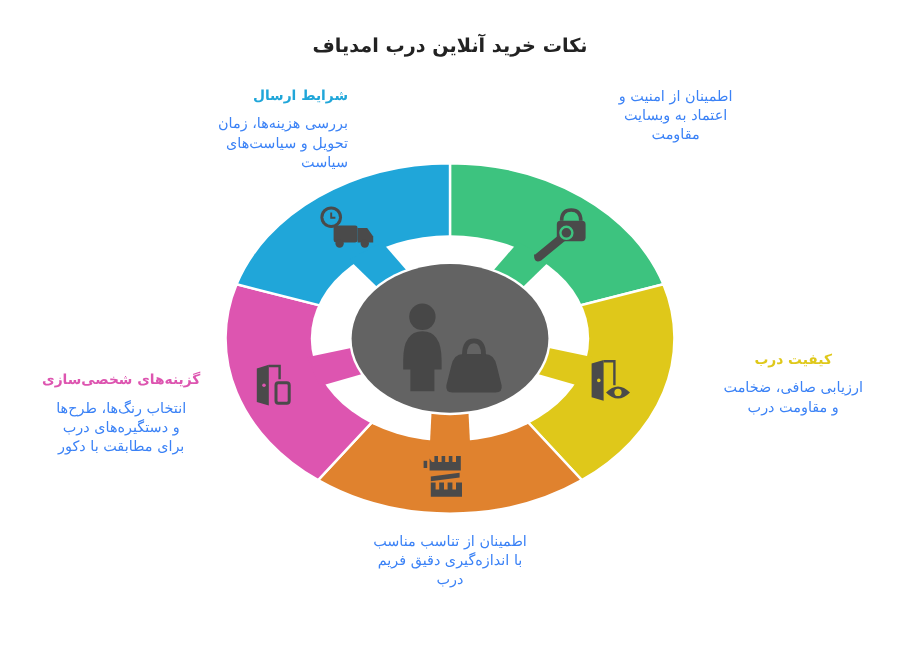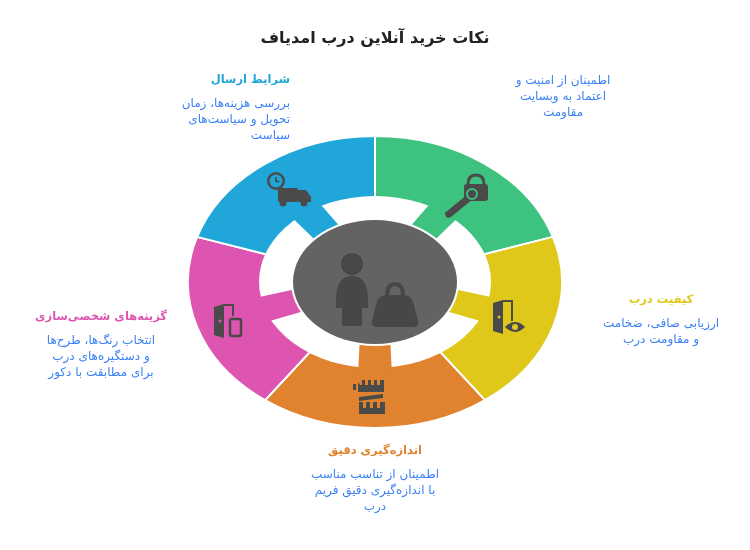--- a/index.html
+++ b/index.html
@@ -45,21 +45,20 @@
 
 <div class="block" style="left:572px; top:292px; width:178px;">
   <div class="head" style="color:#DFC81A;">کیفیت درب</div>
   <div class="body">
     <div>ارزیابی صافی، ضخامت</div>
     <div>و مقاومت درب</div>
   </div>
 </div>
 
 <div class="block" style="left:280px; top:443px; width:190px;">
-  <div class="head" style="color:#E0822E;">اندازه‌گیری دقیق</div>
   <div class="body">
     <div>اطمینان از تناسب مناسب</div>
     <div>با اندازه‌گیری دقیق فریم</div>
     <div>درب</div>
   </div>
 </div>
 
 <svg class="wheel" width="750" height="550" viewBox="0 0 750 550">
   <g id="segs">
       <path d="M375 282 L375 136 A187 146 0 0 1 552.8475685471938 236.88351882125767 Z" fill="#3DC37F" stroke="#ffffff" stroke-width="2"></path>

